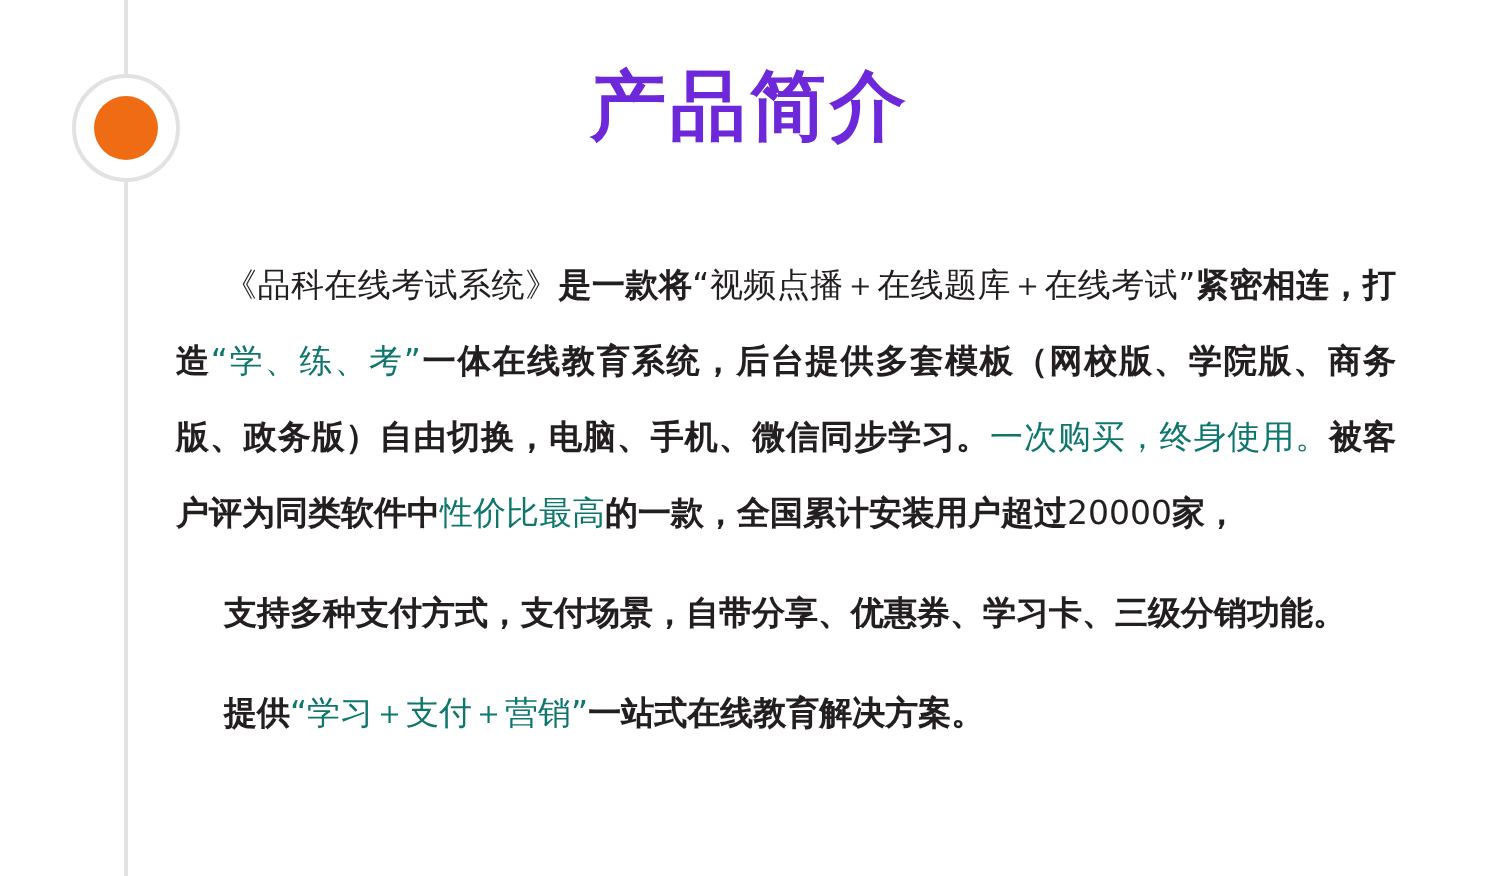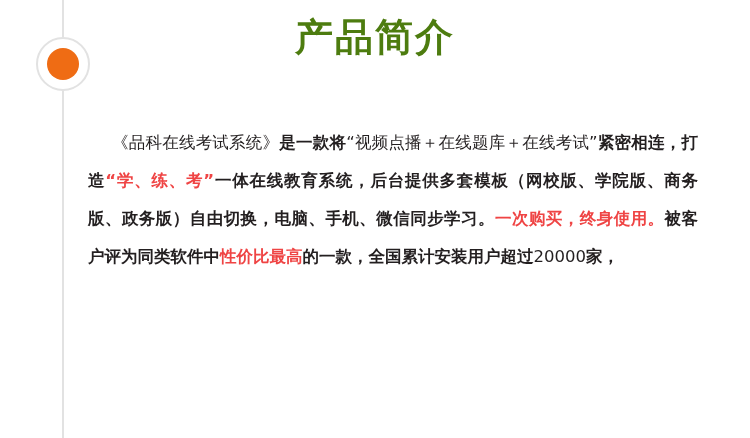--- a/index.html
+++ b/index.html
@@ -47,27 +47,27 @@
     width: 32px;
     height: 32px;
     border-radius: 50%;
     background: #ef6c14;
   }
 
   
   .title {
     position: absolute;
     left: 0;
-    top: 12px;
+    top: 28px;
     width: 750px;
     text-align: center;
     font-size: 38px;
     font-weight: bold;
     letter-spacing: 2px;
-    color: #4d7c0f;
+    color: #6d28d9;
     font-family: "DejaVu Sans", "Liberation Sans", sans-serif;
   }
 
   
   .body-block {
     position: absolute;
     left: 88px;
     top: 124px;
     width: 610px;
   }
@@ -82,22 +82,22 @@
     text-indent: 24px;
   }
   .p2, .p3 {
     text-indent: 24px;
     margin-top: 12px;
   }
   .b {
     font-weight: normal;
   }
   .red {
-    color: #ef4444;
-    font-weight: bold;
+    color: #0f766e;
+    font-weight: normal;
   }
   .plain {
     font-weight: bold;
   }
 </style>
 </head>
 <body>
 
 <div class="page">
 
@@ -106,16 +106,22 @@
   <div class="rail-dot-inner"></div>
 
   <div class="title">产品简介</div>
 
   <div class="body-block">
 
     <div class="para p1">
       <span class="b">《品科在线考试系统》</span><span class="plain">是一款将</span><span class="b">“视频点播＋在线题库＋在线考试”</span><span class="plain">紧密相连，打造</span><span class="red">“学、练、考”</span><span class="plain">一体在线教育系统，后台提供多套模板（网校版、学院版、商务版、政务版）自由切换，电脑、手机、微信同步学习。</span><span class="red">一次购买，终身使用。</span><span class="plain">被客户评为同类软件中</span><span class="red">性价比最高</span><span class="plain">的一款，全国累计安装用户超过</span><span class="b">20000</span><span class="plain">家，</span>
     </div>
 
+    <div class="para p2">
+      <span class="plain">支持多种支付方式，支付场景，自带分享、优惠券、学习卡、三级分销功能。</span>
+    </div>
 
+    <div class="para p3">
+      <span class="plain">提供</span><span class="red">“学习＋支付＋营销”</span><span class="plain">一站式在线教育解决方案。</span>
+    </div>
 
   </div>
 </div>
 
 </body></html>

